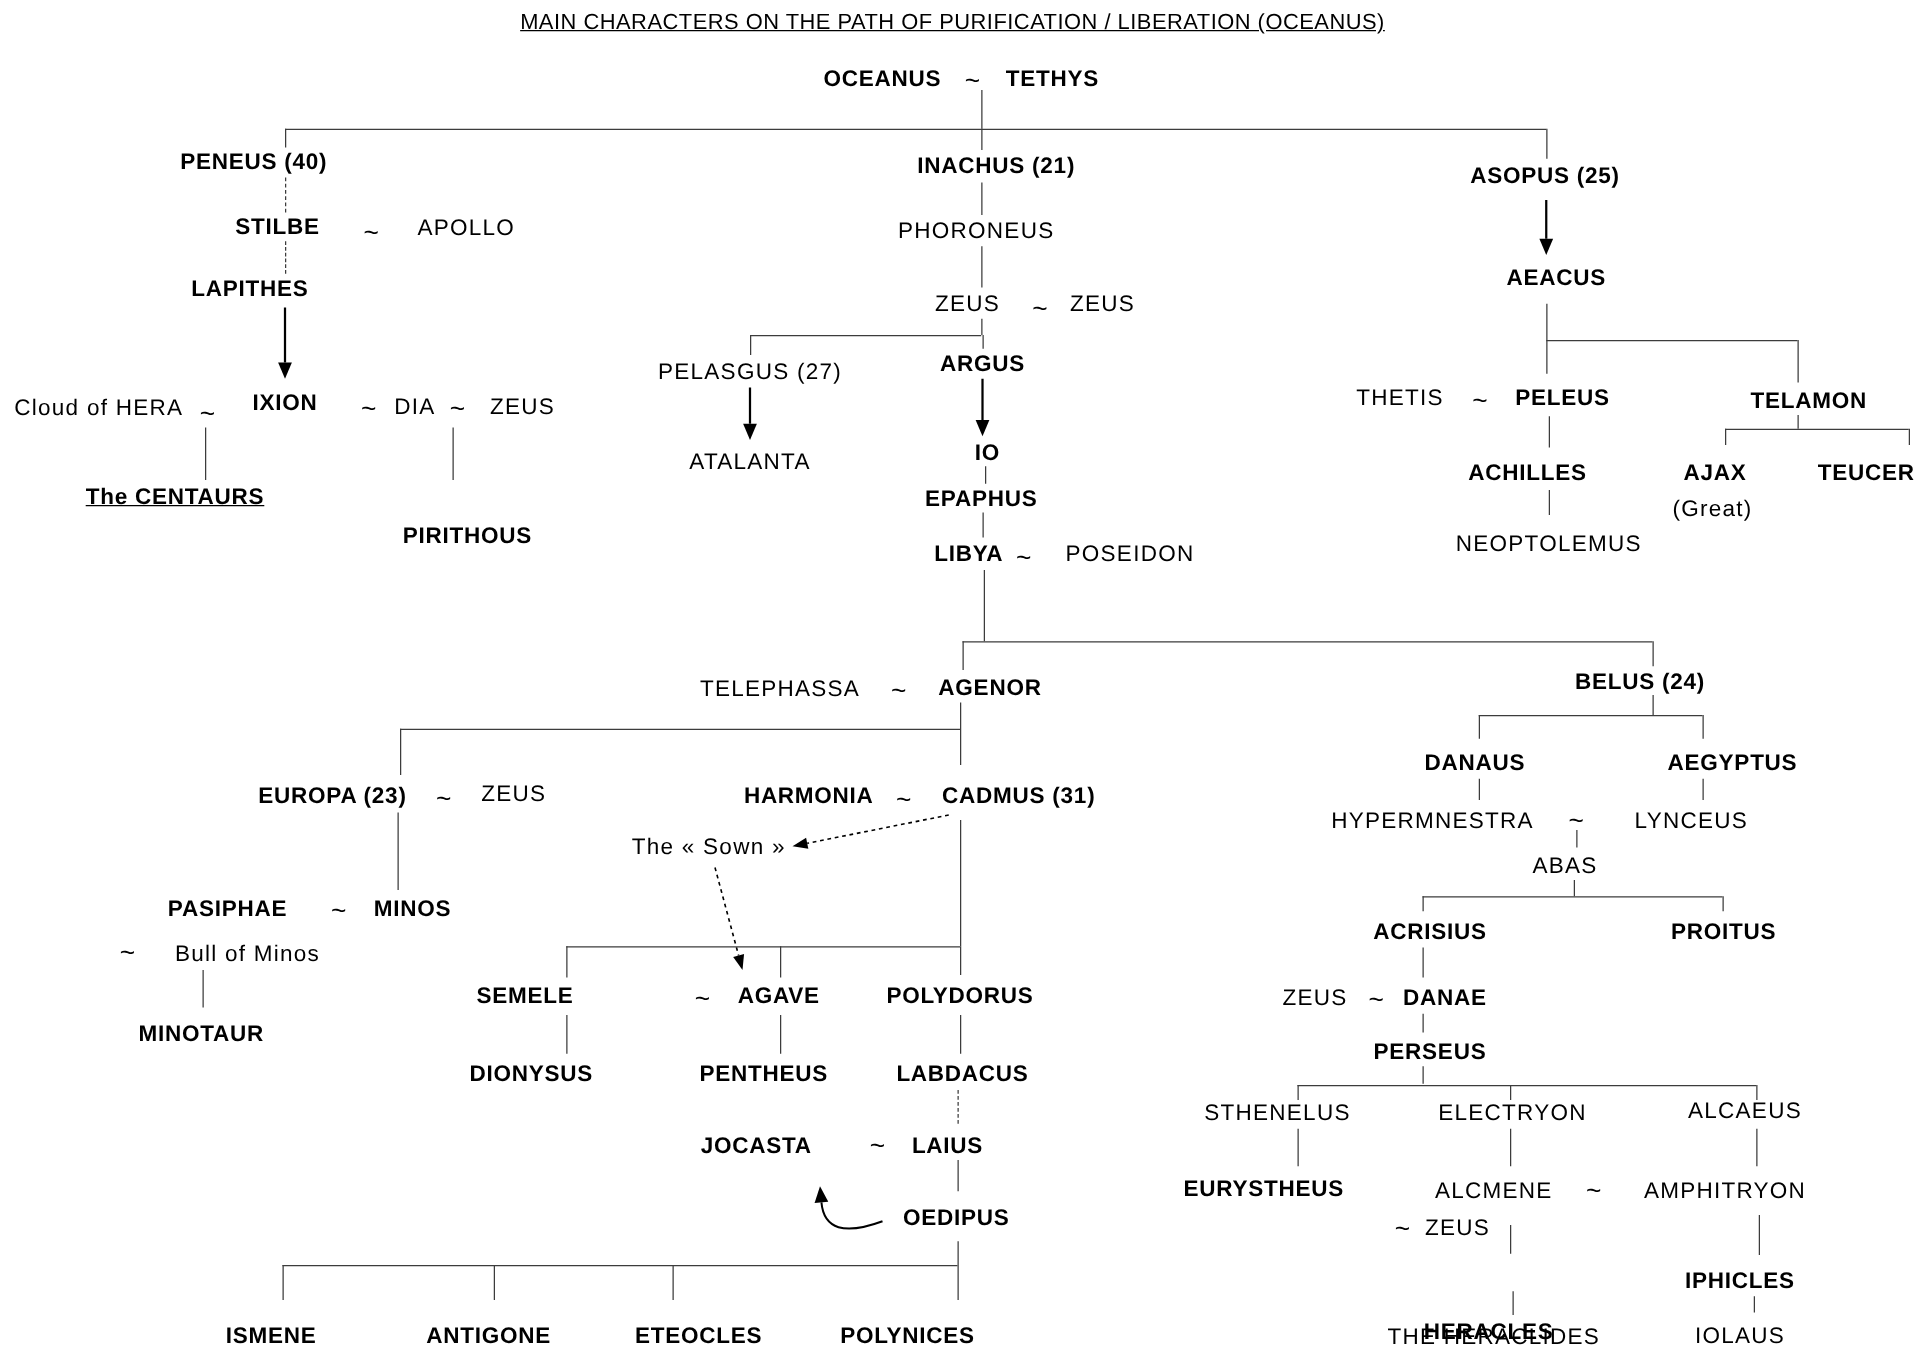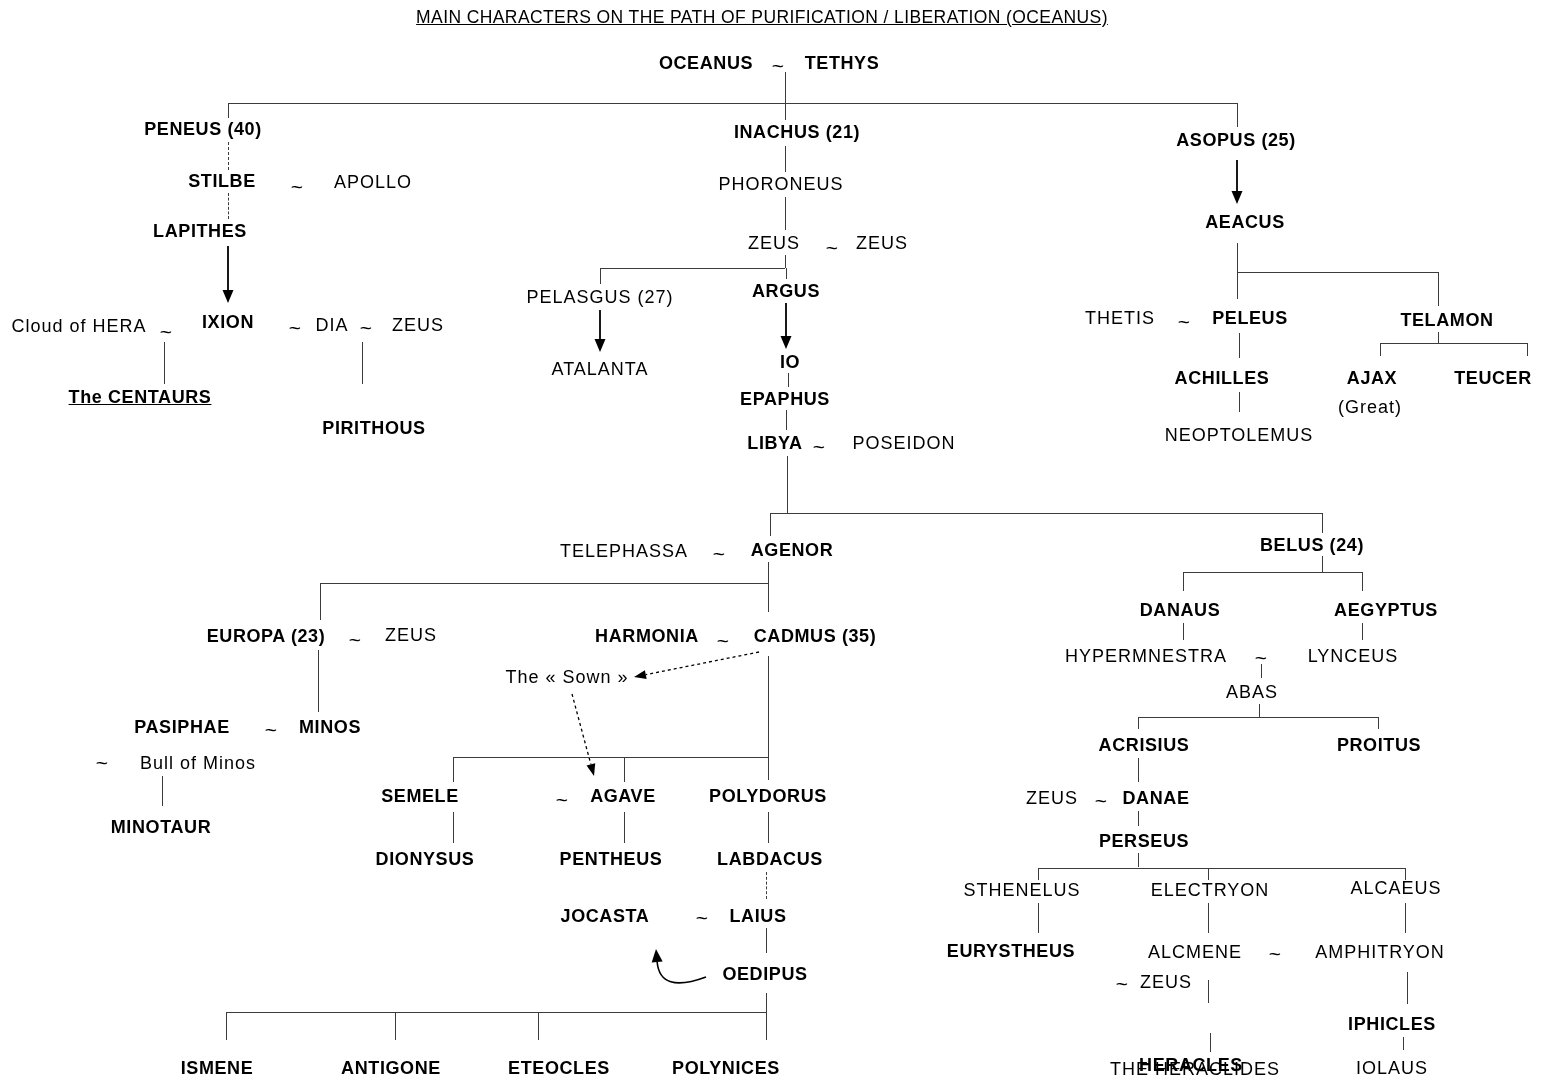--- a/index.html
+++ b/index.html
@@ -92,21 +92,21 @@
     <span class="node" style="left: 904px; top: 443px;">POSEIDON</span>
     <span class="node" style="left: 624px; top: 551px;">TELEPHASSA</span>
     <span class="node tld" style="left: 719px; top: 553px;">~</span>
     <span class="node b" style="left: 792px; top: 550px;">AGENOR</span>
     <span class="node b" style="left: 1312px; top: 545px;">BELUS (24)</span>
     <span class="node b" style="left: 266px; top: 636px;">EUROPA (23)</span>
     <span class="node tld" style="left: 355px; top: 639px;">~</span>
     <span class="node" style="left: 411px; top: 635px;">ZEUS</span>
     <span class="node b" style="left: 647px; top: 636px;">HARMONIA</span>
     <span class="node tld" style="left: 723px; top: 640px;">~</span>
-    <span class="node b" style="left: 815px; top: 636px;">CADMUS (35)</span>
+    <span class="node b" style="left: 815px; top: 636px;">CADMUS (31)</span>
     <span class="node" style="left: 567px; top: 677px;">The « Sown »</span>
     <span class="node b" style="left: 182px; top: 727px;">PASIPHAE</span>
     <span class="node tld" style="left: 271px; top: 729px;">~</span>
     <span class="node b" style="left: 330px; top: 727px;">MINOS</span>
     <span class="node tld" style="left: 102px; top: 762px;">~</span>
     <span class="node" style="left: 198px; top: 763px;">Bull of Minos</span>
     <span class="node b" style="left: 161px; top: 827px;">MINOTAUR</span>
     <span class="node b" style="left: 420px; top: 796px;">SEMELE</span>
     <span class="node tld" style="left: 562px; top: 799px;">~</span>
     <span class="node b" style="left: 623px; top: 796px;">AGAVE</span>

